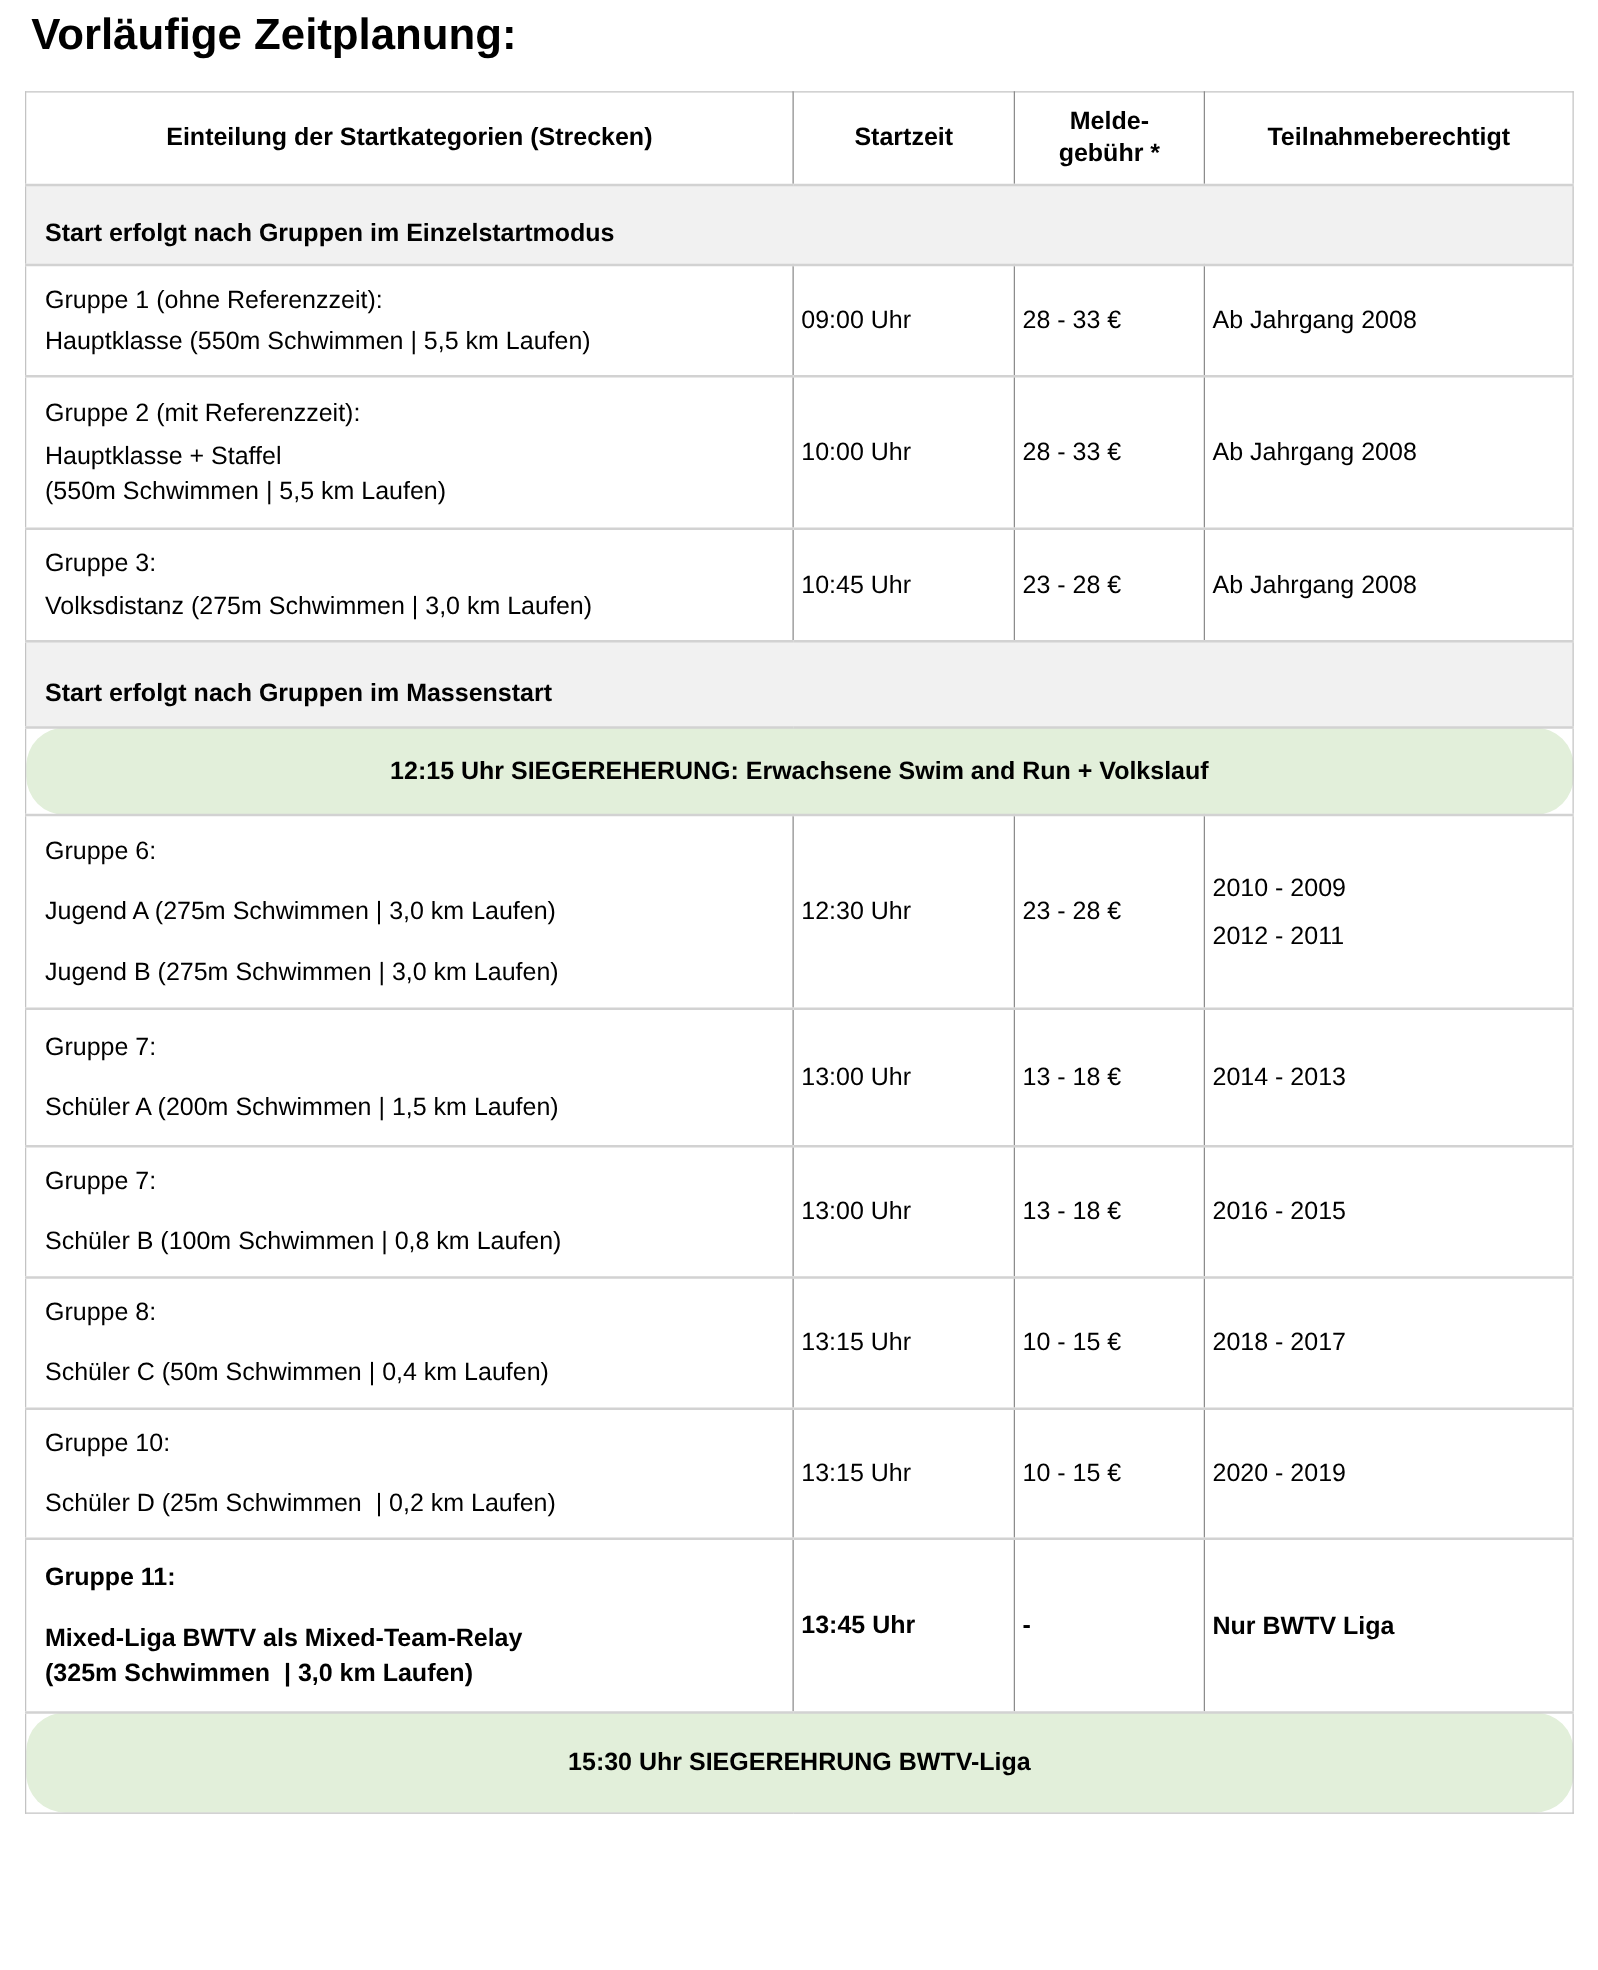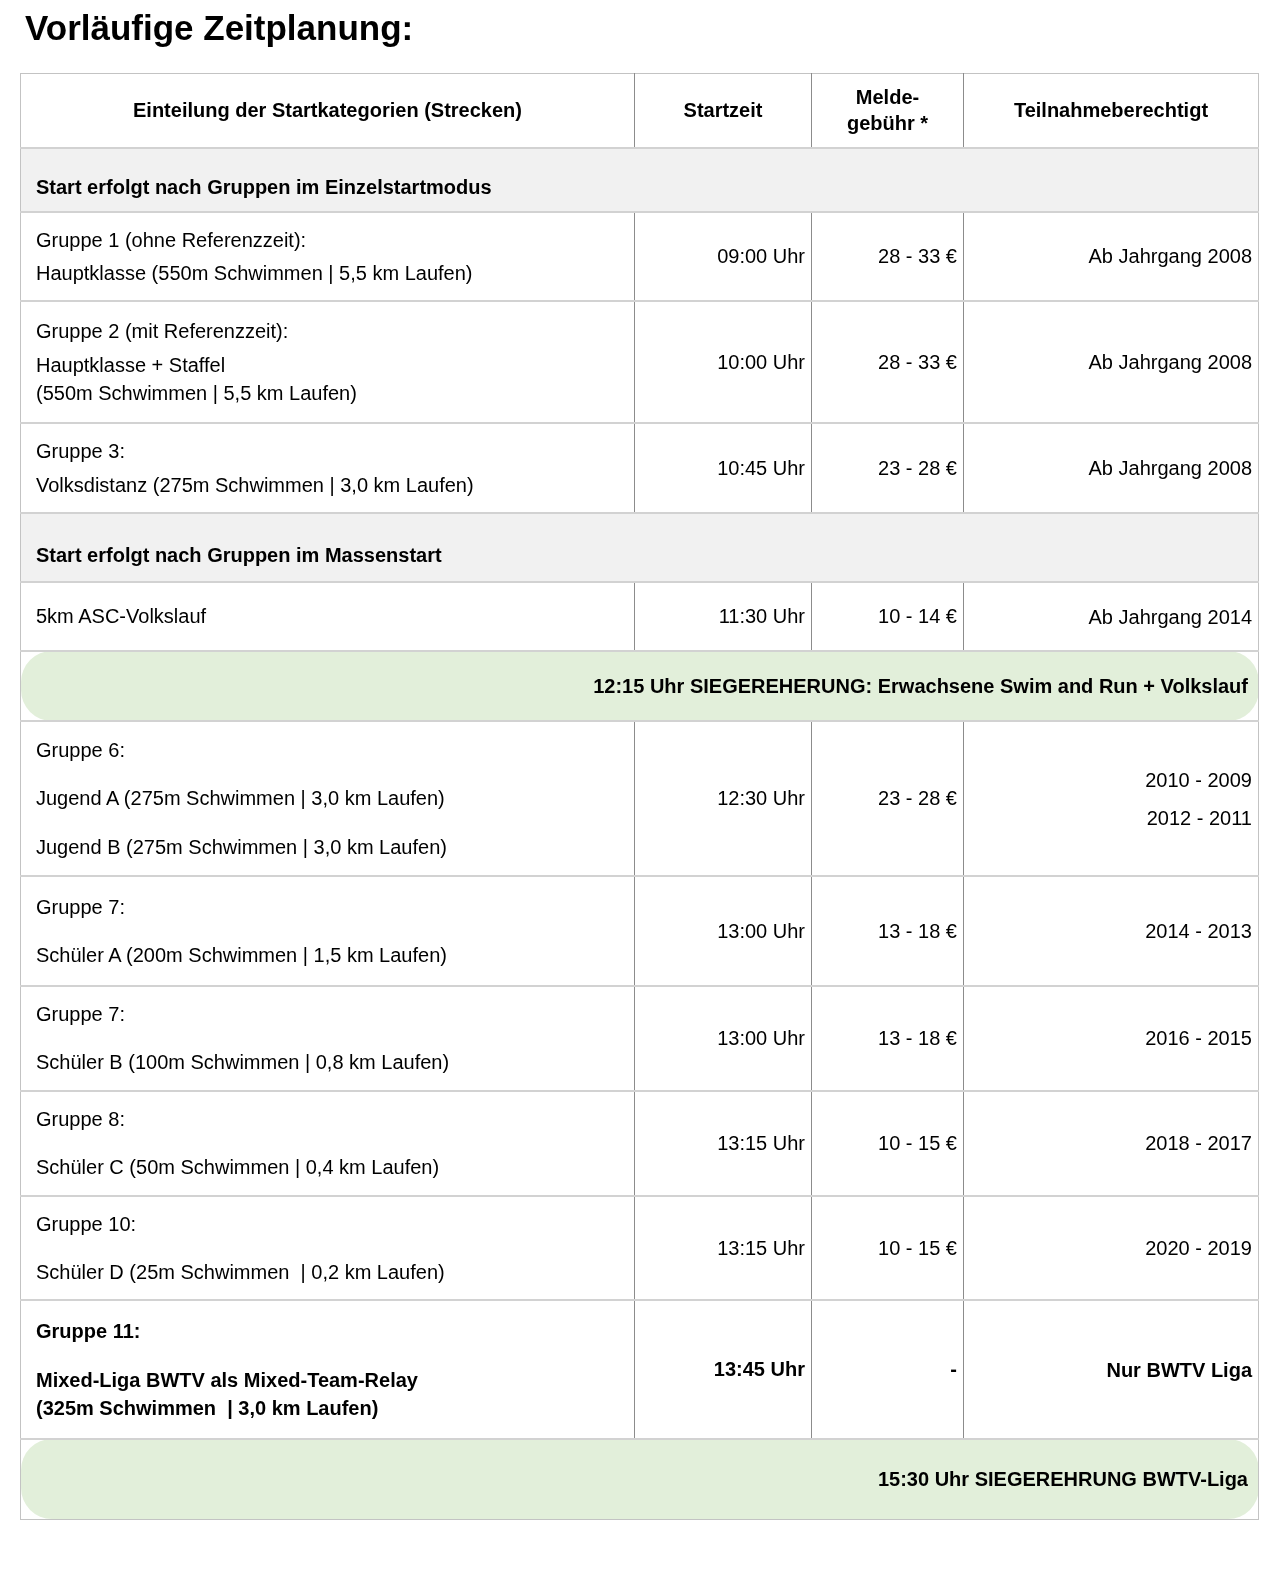--- a/index.html
+++ b/index.html
@@ -38,27 +38,27 @@
   }
   th:first-child,td:first-child{border-left:1px solid var(--outer);}
   th:last-child,td:last-child{border-right:1px solid var(--outer);}
   thead th{border-top:1px solid var(--outer);}
   tbody tr:last-child td{border-bottom:1px solid var(--outer);}
   th{
     font-weight:bold;text-align:center;height:74px;
     line-height:1.3;white-space:pre-line;padding:4px 8px;
   }
   td.cat{text-align:left;padding:8px 14px 8px 15px;}
-  td.center{text-align:right;padding:4px 6px;}
+  td.center{text-align:left;padding:4px 6px;}
   td.section{
     background:var(--section-bg);font-weight:bold;text-align:left;
     padding:24px 14px 8px 15px;
   }
   td.highlight{
-    background:var(--highlight-bg);font-weight:bold;text-align:right;
+    background:var(--highlight-bg);font-weight:bold;text-align:center;
     padding:4px 10px;
     border-radius:31px;
   }
   .para{margin:5px 0;line-height:1.42;white-space:pre-wrap;}
   .para.blank{height:10px;margin:0;}
   .yline{margin:10px 0;line-height:1.4;white-space:pre-wrap;}
 </style>
 </head>
 <body>
 
@@ -115,30 +115,20 @@
           </td>
           <td class="center">10:45 Uhr</td>
           <td class="center">23 - 28 €</td>
           <td class="center">
             <div class="yline">Ab Jahrgang 2008</div>
           </td>
         </tr>
         <tr style="height: 69px;">
           <td colspan="4" class="section">Start erfolgt nach Gruppen im Massenstart</td>
         </tr>
-        <tr style="height: 69px;">
-          <td class="cat">
-            <div class="para">5km ASC-Volkslauf</div>
-          </td>
-          <td class="center">11:30 Uhr</td>
-          <td class="center">10 - 14 €</td>
-          <td class="center">
-            <div class="yline">Ab Jahrgang 2014</div>
-          </td>
-        </tr>
         <tr style="height: 70px;">
           <td colspan="4" class="highlight">12:15 Uhr SIEGEREHERUNG: Erwachsene Swim and Run + Volkslauf</td>
         </tr>
         <tr style="height: 155px;">
           <td class="cat">
             <div class="para">Gruppe 6:</div>
             <div class="para blank"></div>
             <div class="para">Jugend A (275m Schwimmen | 3,0 km Laufen)</div>
             <div class="para blank"></div>
             <div class="para">Jugend B (275m Schwimmen | 3,0 km Laufen)</div>

